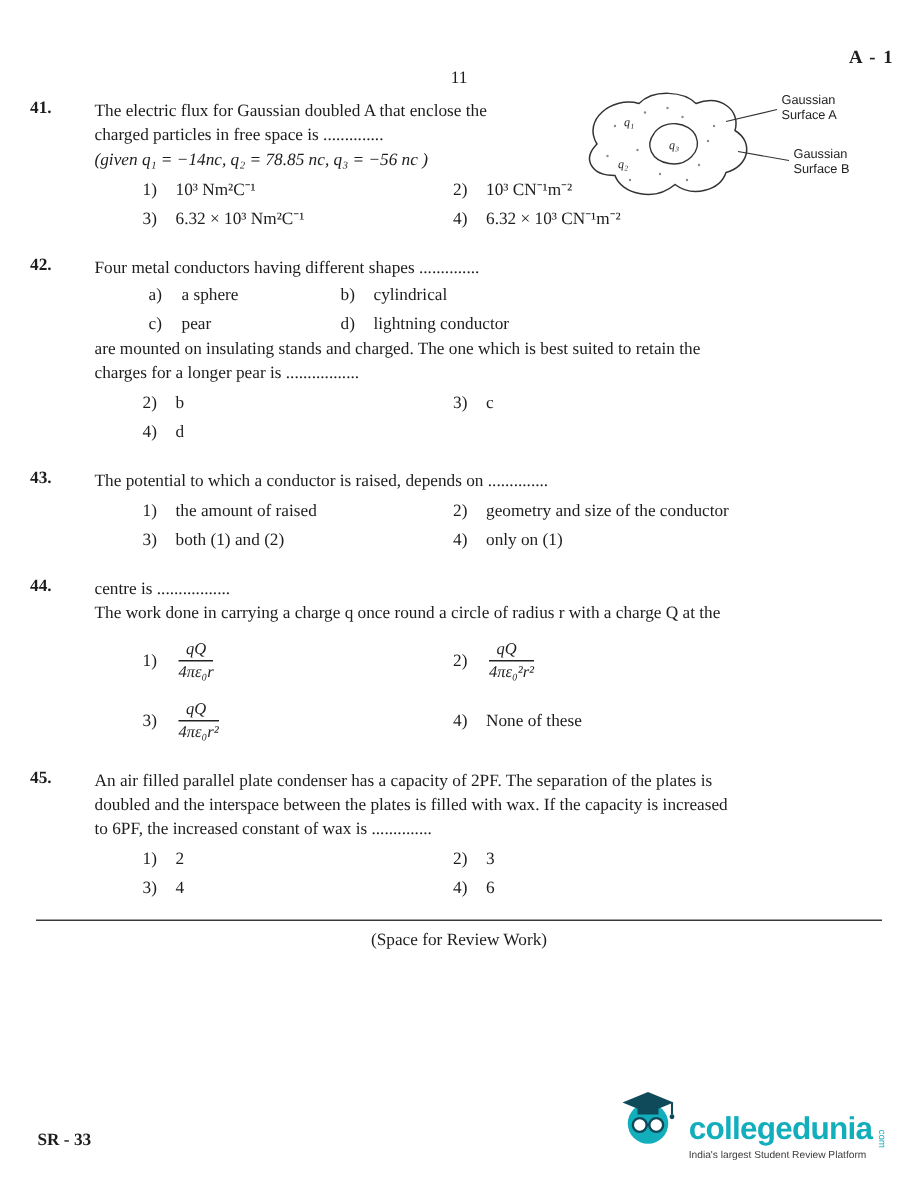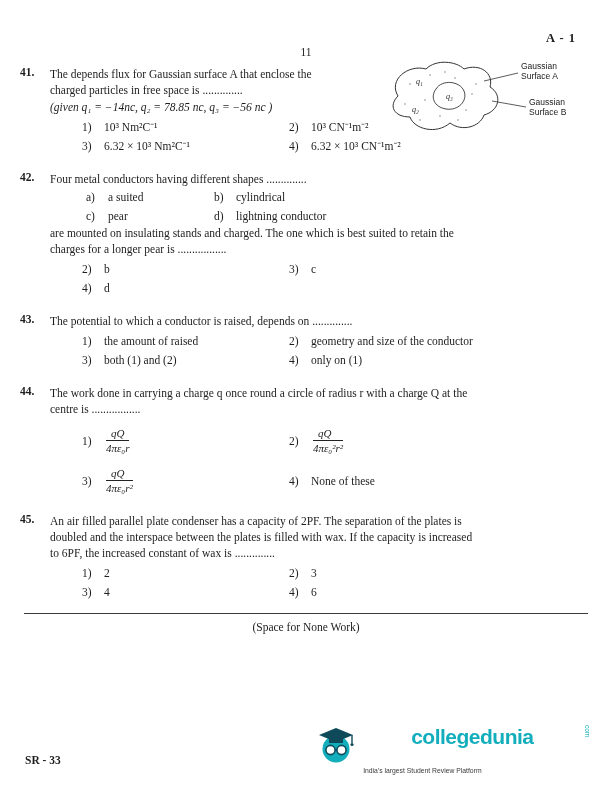--- a/index.html
+++ b/index.html
@@ -15,30 +15,30 @@
     overflow: hidden;
   }
   .page-num {
     position: absolute;
     top: 46px; left: 0; right: 0;
     text-align: center;
     font-size: 11.5px;
   }
   .version {
     position: absolute;
-    top: 31px; right: 36px;
+    top: 31px; right: 16px;
     font-weight: bold;
     font-size: 12.5px;
     letter-spacing: 1px;
   }
   .content {
     position: absolute;
     top: 66px; left: 20px; right: 20px;
   }
-  .q { display: flex; margin-bottom: 16px; }
+  .q { display: flex; margin-bottom: 16px; gap: 13px; }
   .qnum { width: 30px; flex: none; font-weight: bold; }
   .qbody { flex: 1; position: relative; line-height: 16px; }
   .narrow { max-width: 338px; }
   .given { margin-top: 1px; font-style: italic; }
   .optgrid {
     display: grid;
     grid-template-columns: 207px auto;
     margin-left: 32px;
     margin-top: 4px;
     row-gap: 2px;
@@ -77,21 +77,21 @@
     font-weight: bold;
     font-size: 11.5px;
   }
   .logo {
     position: absolute;
     right: 22px; bottom: 18px;
     display: flex;
     flex-direction: column;
     align-items: flex-start;
   }
-  .brandrow { display: flex; align-items: flex-start; gap: 48px; }
+  .brandrow { display: flex; align-items: flex-end; }
   .logo-icon { margin-right: 7px; }
   .brand {
     font-family: "Liberation Sans", sans-serif;
     font-weight: bold;
     font-size: 21px;
     color: #12aebc;
     letter-spacing: -0.5px;
   }
   .brand-suffix {
     writing-mode: vertical-rl;
@@ -116,21 +116,21 @@
 
   <div class="page-num">11</div>
   <div class="version">A - 1</div>
 
   <main class="content">
 
     <section class="q">
       <div class="qnum">41.</div>
       <div class="qbody">
         <div class="narrow">
-          <div>The depends flux for Gaussian surface A that enclose the</div>
+          <div>The electric flux for Gaussian doubled A that enclose the</div>
           <div>charged particles in free space is ..............</div>
           <div class="given">(given q₁ = −14nc, q₂ = 78.85 nc, q₃ = −56 nc )</div>
         </div>
         <div class="optgrid">
           <div class="opt"><span class="olabel">1)</span><span>10³ Nm²C⁻¹</span></div>
           <div class="opt"><span class="olabel">2)</span><span>10³ CN⁻¹m⁻²</span></div>
           <div class="opt"><span class="olabel">3)</span><span>6.32 × 10³ Nm²C⁻¹</span></div>
           <div class="opt"><span class="olabel">4)</span><span>6.32 × 10³ CN⁻¹m⁻²</span></div>
         </div>
 
@@ -162,21 +162,21 @@
           <text x="159" y="61">Surface B</text>
         </svg>
       </div>
     </section>
 
     <section class="q">
       <div class="qnum">42.</div>
       <div class="qbody">
         <div>Four metal conductors having different shapes ..............</div>
         <div class="optgrid subgrid">
-          <div class="opt"><span class="olabel">a)</span><span>a suited</span></div>
+          <div class="opt"><span class="olabel">a)</span><span>a sphere</span></div>
           <div class="opt"><span class="olabel">b)</span><span>cylindrical</span></div>
           <div class="opt"><span class="olabel">c)</span><span>pear</span></div>
           <div class="opt"><span class="olabel">d)</span><span>lightning conductor</span></div>
         </div>
         <div>are mounted on insulating stands and charged. The one which is best suited to retain the</div>
         <div>charges for a longer pear is .................</div>
         <div class="optgrid">
           <div class="opt"><span class="olabel">2)</span><span>b</span></div>
           <div class="opt"><span class="olabel">3)</span><span>c</span></div>
           <div class="opt"><span class="olabel">4)</span><span>d</span></div>
@@ -193,22 +193,22 @@
           <div class="opt"><span class="olabel">2)</span><span>geometry and size of the conductor</span></div>
           <div class="opt"><span class="olabel">3)</span><span>both (1) and (2)</span></div>
           <div class="opt"><span class="olabel">4)</span><span>only on (1)</span></div>
         </div>
       </div>
     </section>
 
     <section class="q">
       <div class="qnum">44.</div>
       <div class="qbody">
+        <div>centre is .................</div>
         <div>The work done in carrying a charge q once round a circle of radius r with a charge Q at the</div>
-        <div>centre is .................</div>
         <div class="optgrid fracgrid">
           <div class="opt fracopt">
             <span class="olabel">1)</span>
             <span class="frac">
                 <span class="num">qQ</span>
                 <span class="den">4πε₀r</span>
               </span>
           </div>
           <div class="opt fracopt">
             <span class="olabel">2)</span>
@@ -241,21 +241,21 @@
         <div class="optgrid">
           <div class="opt"><span class="olabel">1)</span><span>2</span></div>
           <div class="opt"><span class="olabel">2)</span><span>3</span></div>
           <div class="opt"><span class="olabel">3)</span><span>4</span></div>
           <div class="opt"><span class="olabel">4)</span><span>6</span></div>
         </div>
       </div>
     </section>
 
     <hr class="divider">
-    <div class="rough">(Space for None Work)</div>
+    <div class="rough">(Space for Review Work)</div>
 
   </main>
 
   <div class="footer-code">SR - 33</div>
 
   <div class="logo">
     <div class="brandrow">
       <svg class="logo-icon" width="40" height="40" viewBox="0 0 40 40">
         <circle cx="20" cy="24" r="13.5" fill="#12aebc"></circle>
         <polygon points="20,3 37,10 20,17 3,10" fill="#0e4a5a"></polygon>

